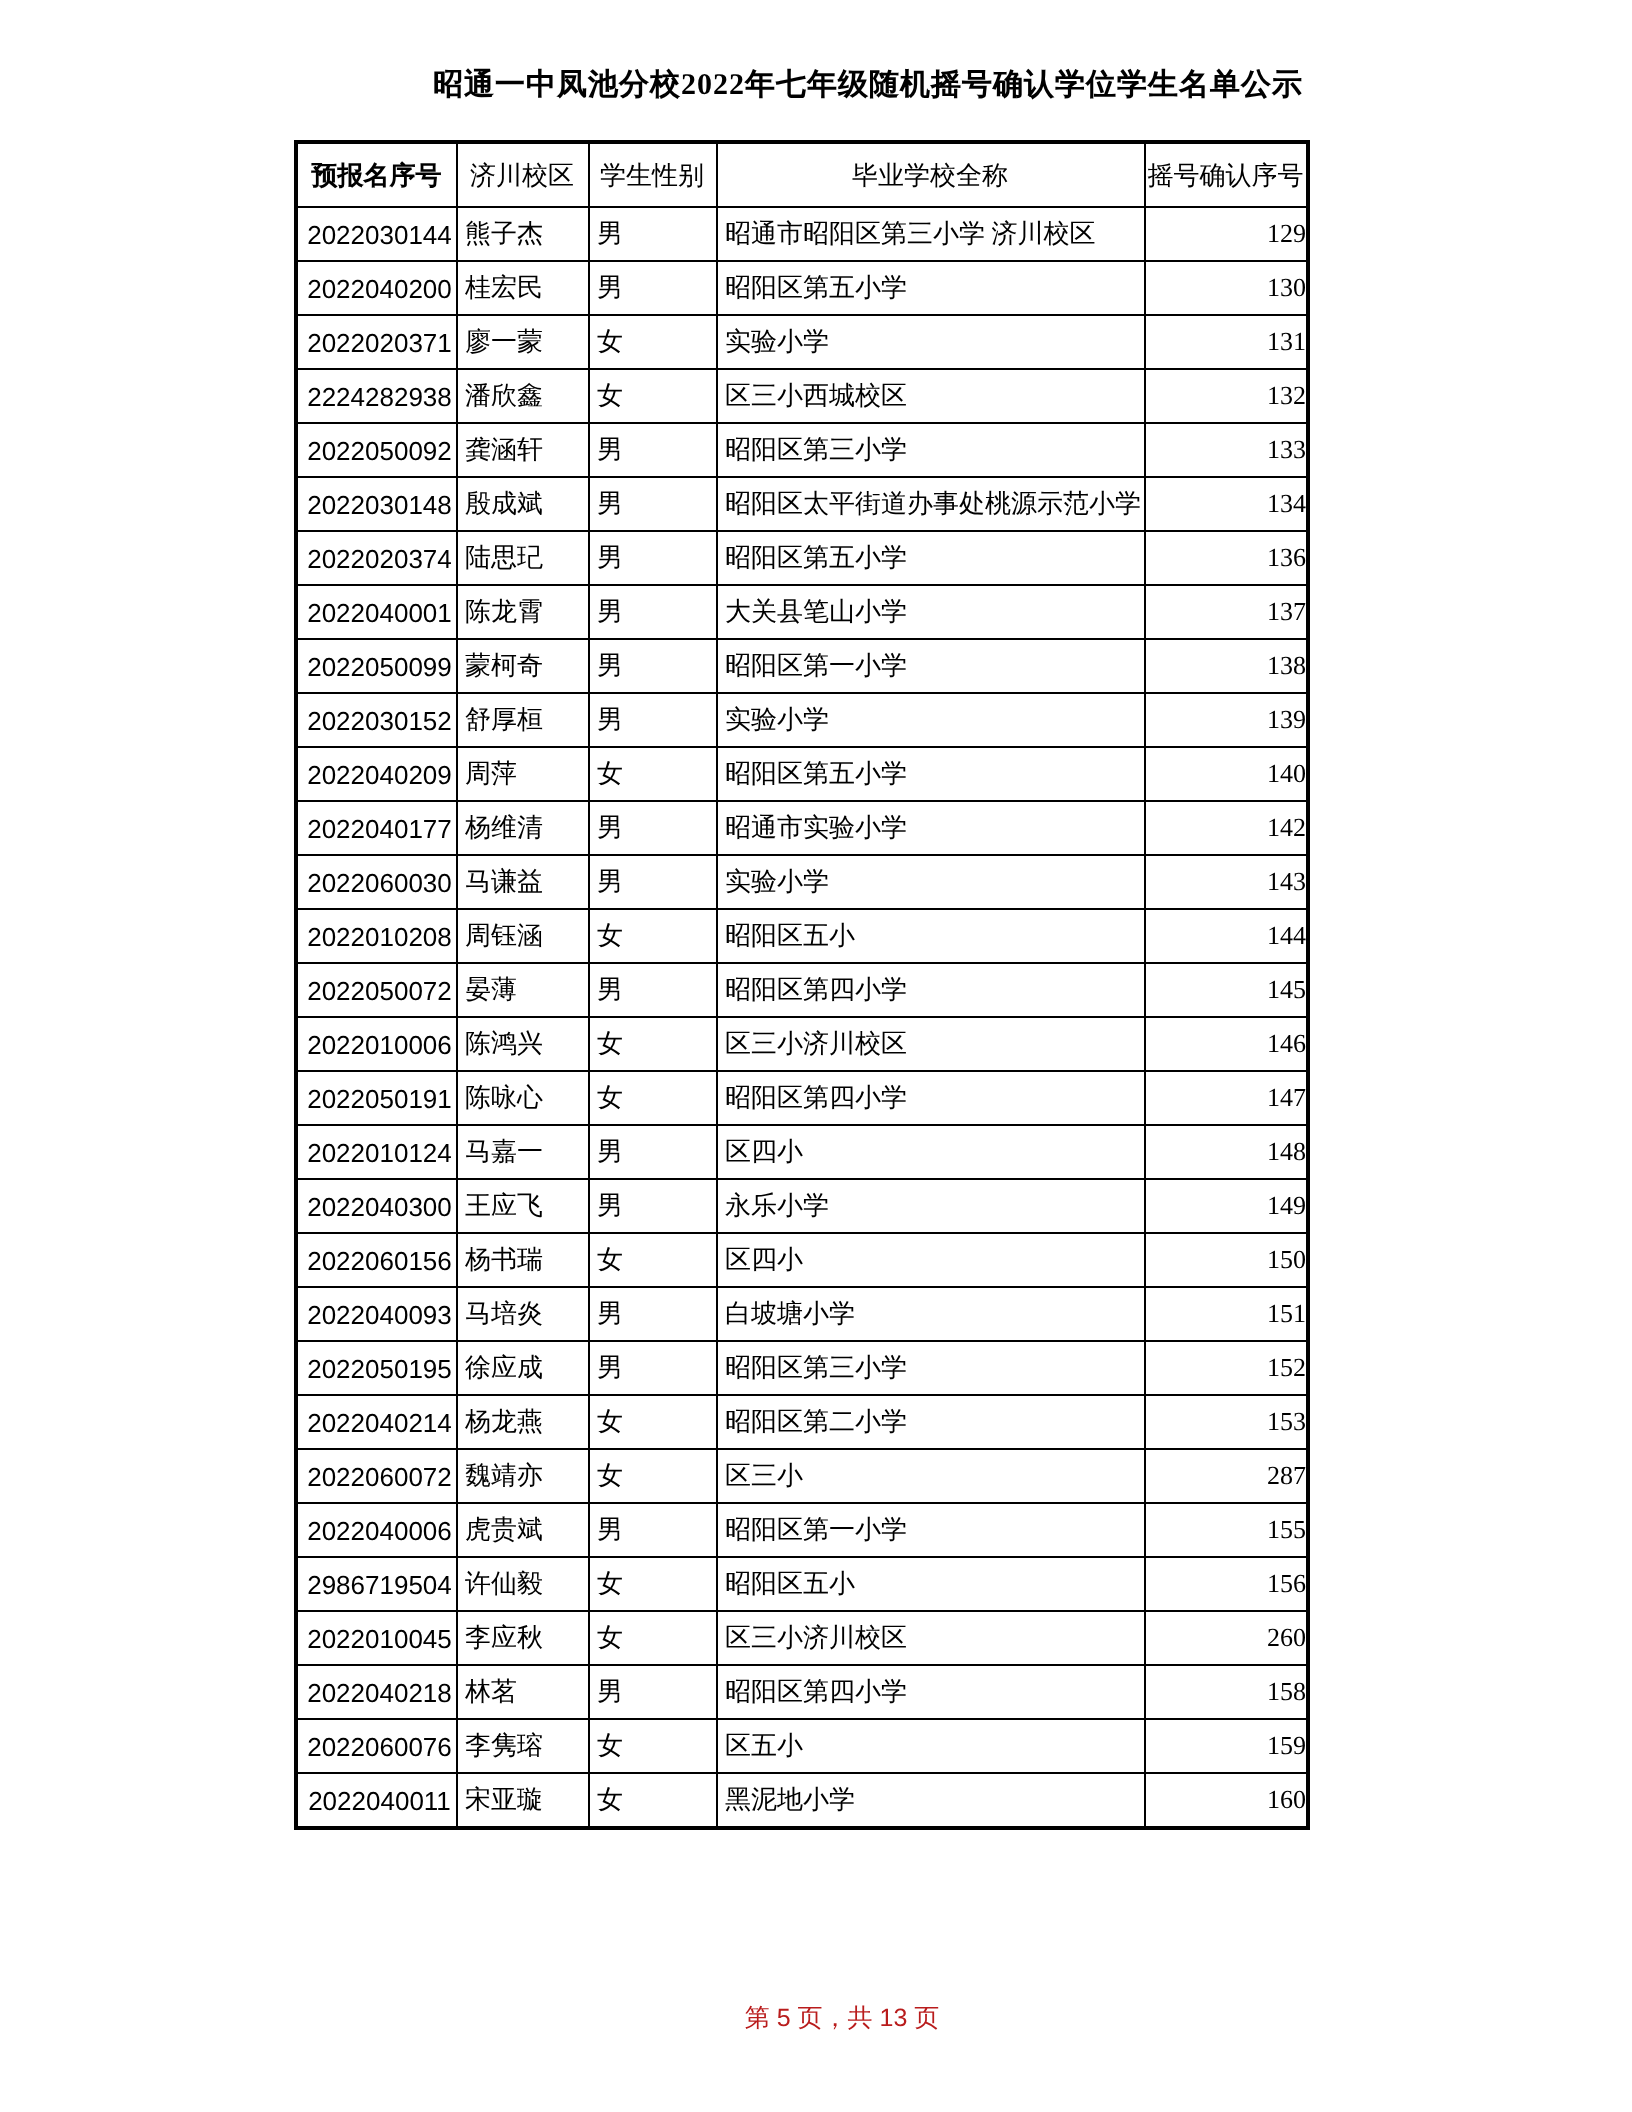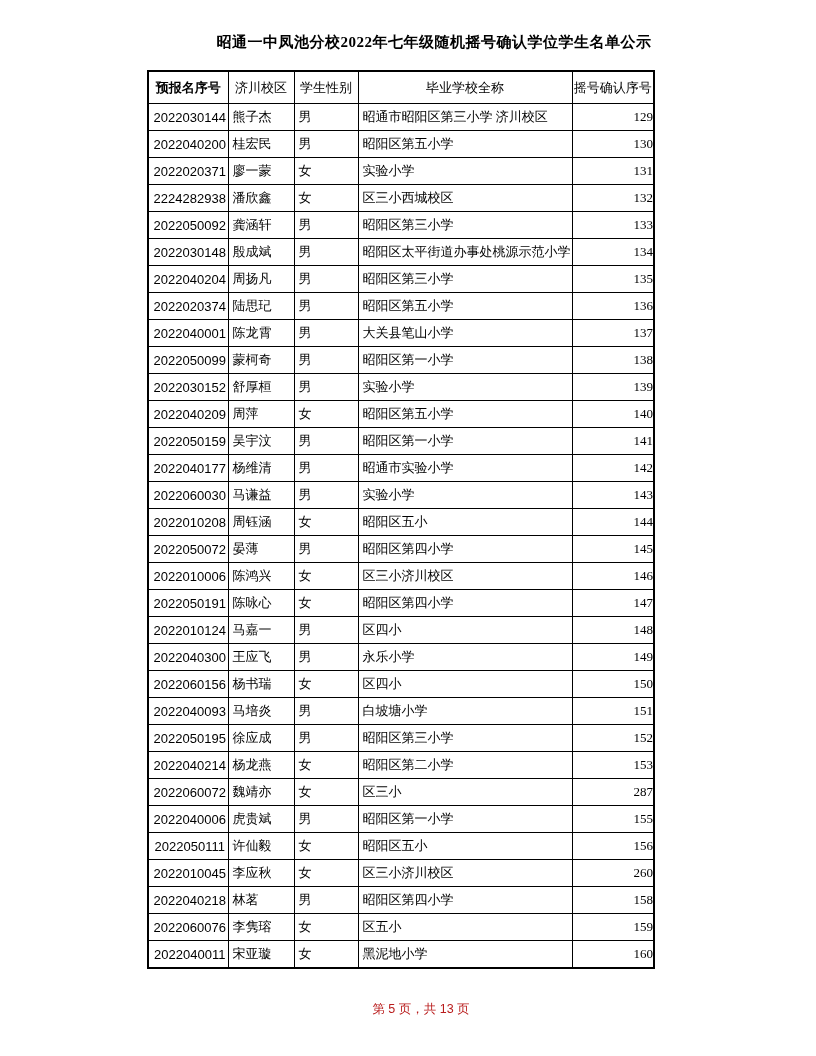--- a/index.html
+++ b/index.html
@@ -144,27 +144,20 @@
           <td class="col-confirm_no">133</td>
         </tr>
         <tr>
           <td class="col-pre_reg_no">2022030148</td>
           <td class="col-name">殷成斌</td>
           <td class="col-gender">男</td>
           <td class="col-school">昭阳区太平街道办事处桃源示范小学</td>
           <td class="col-confirm_no">134</td>
         </tr>
         <tr>
-          <td class="col-pre_reg_no">2022040204</td>
-          <td class="col-name">周扬凡</td>
-          <td class="col-gender">男</td>
-          <td class="col-school">昭阳区第三小学</td>
-          <td class="col-confirm_no">135</td>
-        </tr>
-        <tr>
           <td class="col-pre_reg_no">2022020374</td>
           <td class="col-name">陆思玘</td>
           <td class="col-gender">男</td>
           <td class="col-school">昭阳区第五小学</td>
           <td class="col-confirm_no">136</td>
         </tr>
         <tr>
           <td class="col-pre_reg_no">2022040001</td>
           <td class="col-name">陈龙霄</td>
           <td class="col-gender">男</td>
@@ -186,27 +179,20 @@
           <td class="col-confirm_no">139</td>
         </tr>
         <tr>
           <td class="col-pre_reg_no">2022040209</td>
           <td class="col-name">周萍</td>
           <td class="col-gender">女</td>
           <td class="col-school">昭阳区第五小学</td>
           <td class="col-confirm_no">140</td>
         </tr>
         <tr>
-          <td class="col-pre_reg_no">2022050159</td>
-          <td class="col-name">吴宇汶</td>
-          <td class="col-gender">男</td>
-          <td class="col-school">昭阳区第一小学</td>
-          <td class="col-confirm_no">141</td>
-        </tr>
-        <tr>
           <td class="col-pre_reg_no">2022040177</td>
           <td class="col-name">杨维清</td>
           <td class="col-gender">男</td>
           <td class="col-school">昭通市实验小学</td>
           <td class="col-confirm_no">142</td>
         </tr>
         <tr>
           <td class="col-pre_reg_no">2022060030</td>
           <td class="col-name">马谦益</td>
           <td class="col-gender">男</td>
@@ -291,21 +277,21 @@
           <td class="col-confirm_no">287</td>
         </tr>
         <tr>
           <td class="col-pre_reg_no">2022040006</td>
           <td class="col-name">虎贵斌</td>
           <td class="col-gender">男</td>
           <td class="col-school">昭阳区第一小学</td>
           <td class="col-confirm_no">155</td>
         </tr>
         <tr>
-          <td class="col-pre_reg_no">2022050111</td>
+          <td class="col-pre_reg_no">2986719504</td>
           <td class="col-name">许仙毅</td>
           <td class="col-gender">女</td>
           <td class="col-school">昭阳区五小</td>
           <td class="col-confirm_no">156</td>
         </tr>
         <tr>
           <td class="col-pre_reg_no">2022010045</td>
           <td class="col-name">李应秋</td>
           <td class="col-gender">女</td>
           <td class="col-school">区三小济川校区</td>

